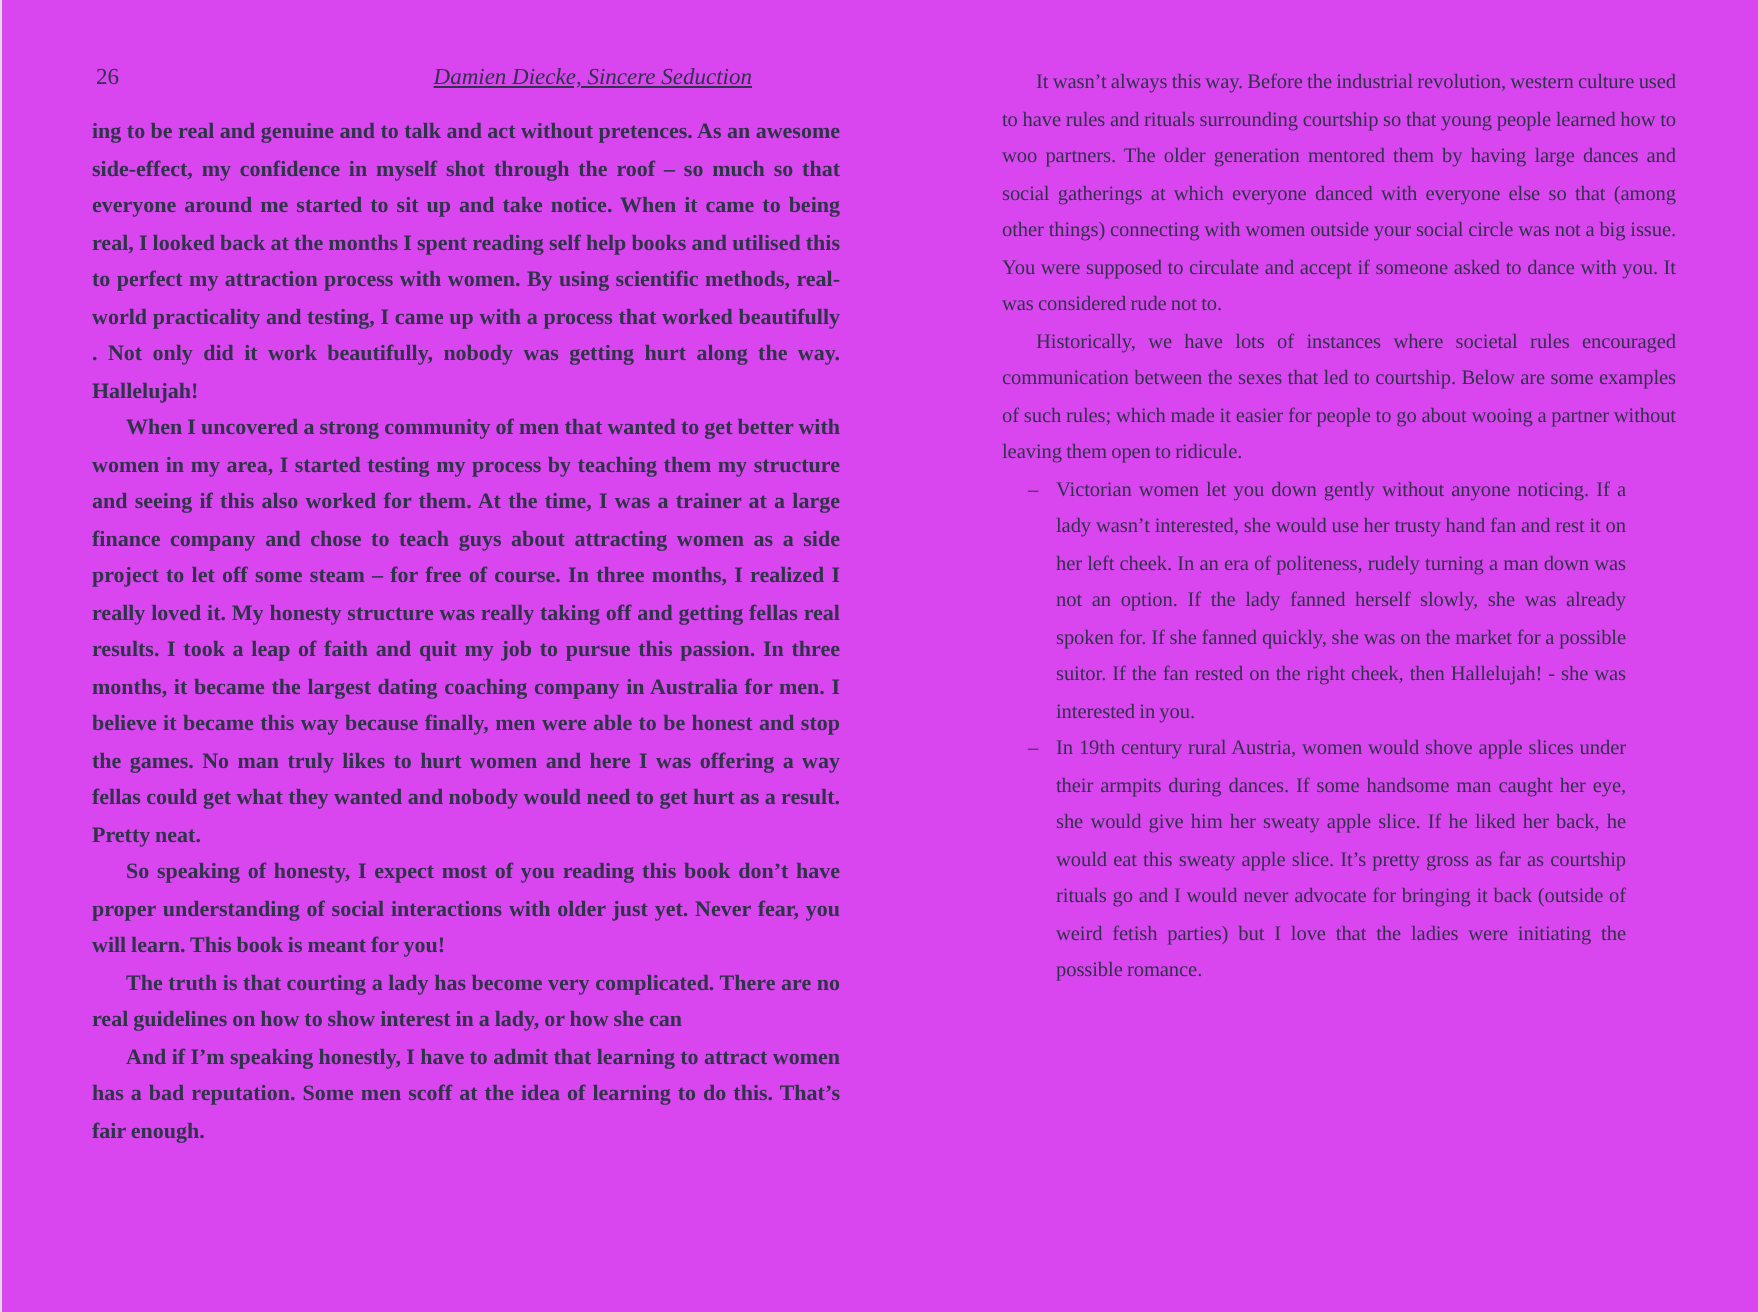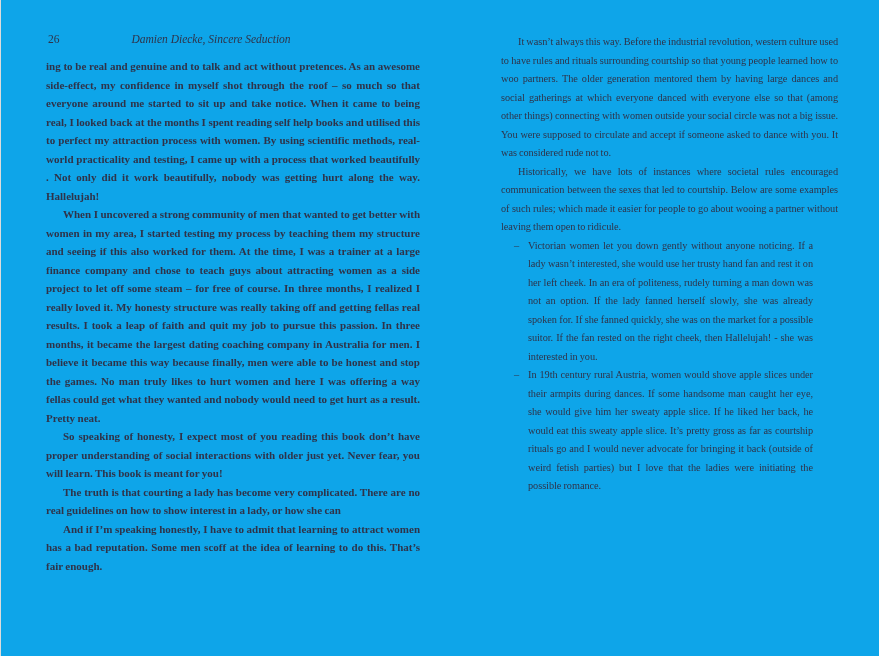--- a/index.html
+++ b/index.html
@@ -11,21 +11,21 @@
   body {
     width: 879px;
     height: 656px;
     overflow: hidden;
     font-family: "Liberation Serif", serif;
   }
   .spread {
     position: relative;
     width: 879px;
     height: 656px;
-    background: #0ea5e9;
+    background: #d946ef;
     border-left: 1px solid #dcdcdc;
     box-sizing: border-box;
   }
   .page {
     position: absolute;
     top: 33px;
   }
   .page-left {
     left: 45px;
     width: 374px;
@@ -45,22 +45,23 @@
     top: 0;
     font-style: normal;
   }
   .page-left .running-head .pagenum { left: 2px; }
   .page-right .running-head .pagenum { right: 4px; }
   .running-head .head-title {
     position: absolute;
     left: 0;
     right: 0;
     top: 0;
-    text-align: center;
+    text-align: right;
     font-style: italic;
+    text-decoration: underline;
   }
   .page-left .running-head .head-title { right: 44px; }
   .page-body {
     text-align: justify;
   }
   .page-left .page-body {
     font-size: 11px;
     line-height: 18.5px;
     word-spacing: -0.3px;
     font-weight: bold;

